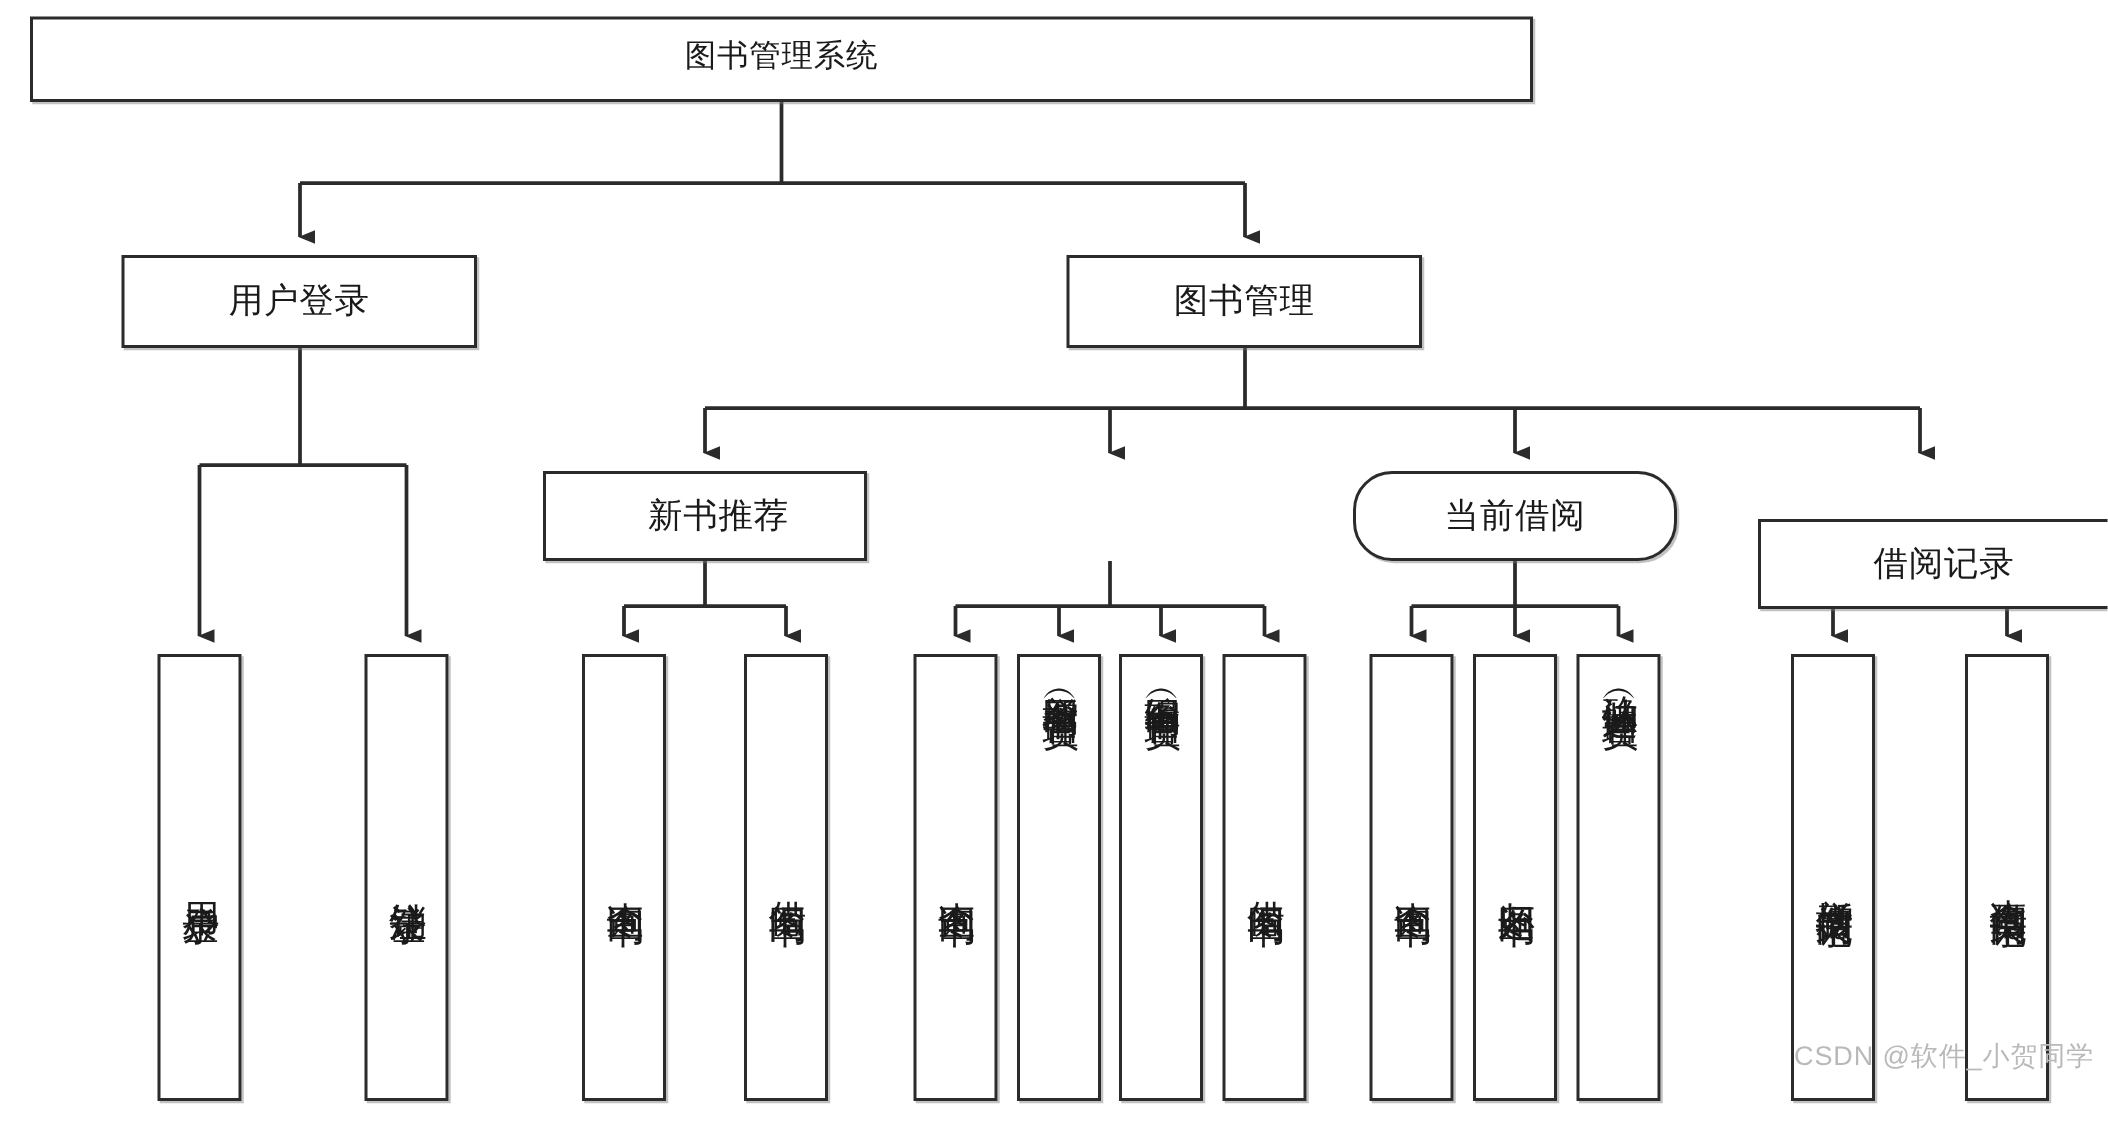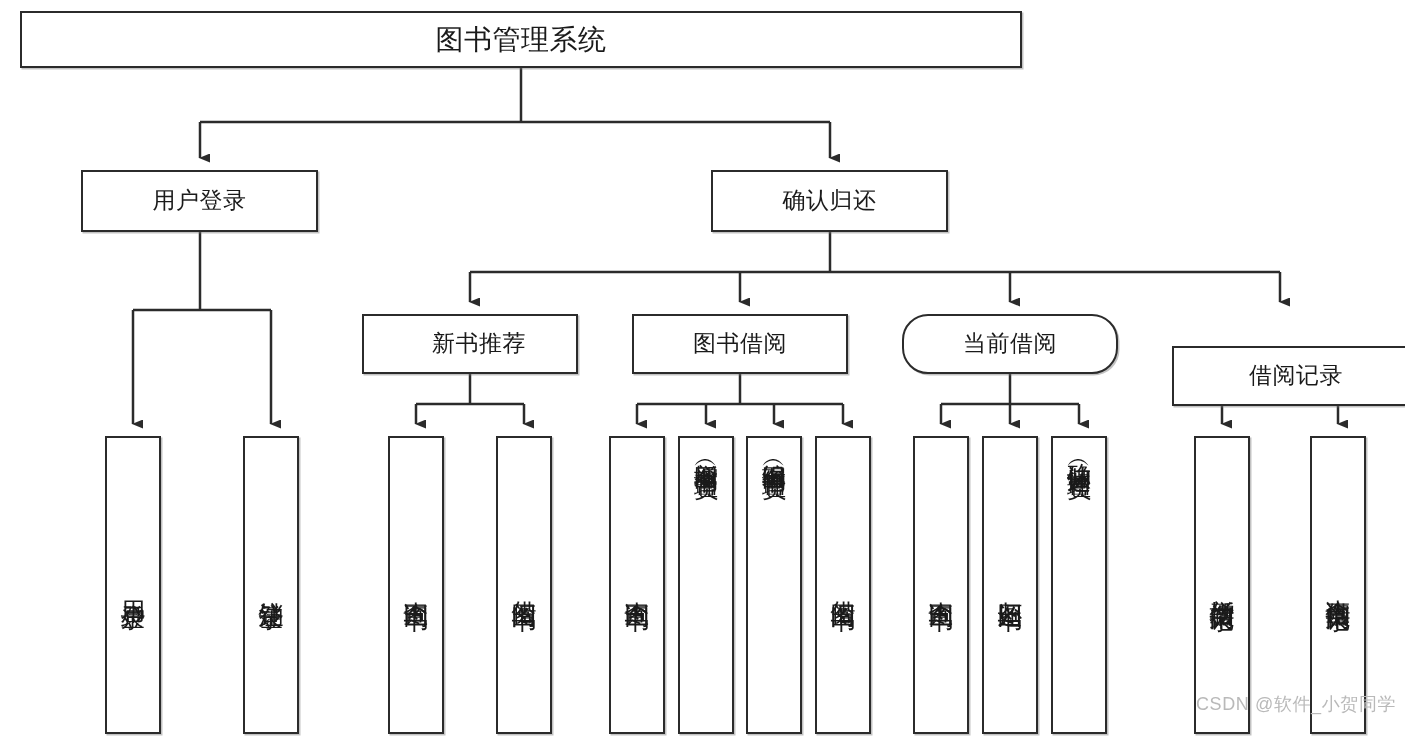--- a/index.html
+++ b/index.html
@@ -24,21 +24,21 @@
     color:#1a1a1a;
     box-shadow:1.5px 1.5px 0 rgba(120,120,120,.45);
   }
   .node .lbl{
     display:block;
     text-align:center;
     line-height:1.12;
     letter-spacing:.5px;
   }
   .node.h .lbl{font-size:23px;}
-  .node.root .lbl{font-size:28px;}
+  .node.root .lbl{font-size:21px;font-family:Liberation Mono, monospace;}
   .node.v{
     align-items:flex-start;
     padding-top:6px;
   }
   .node.v .lbl{
     writing-mode:vertical-rl;
     text-orientation:upright;
     font-size:25px;
     letter-spacing:2px;
     line-height:1.0;
@@ -113,28 +113,25 @@
   </svg>
 
   <div class="node root h" style="left:20px;top:11px;width:1002px;height:57px;">
     <span class="lbl">图书管理系统</span>
   </div>
 
   <div class="node h" style="left:81px;top:170px;width:237px;height:62px;">
     <span class="lbl">用户登录</span>
   </div>
   <div class="node h" style="left:711px;top:170px;width:237px;height:62px;">
-    <span class="lbl">确认归还</span>
+    <span class="lbl">图书管理</span>
   </div>
 
   <div class="node h" style="left:362px;top:314px;width:216px;height:60px;padding-left:18px;">
     <span class="lbl">新书推荐</span>
-  </div>
-  <div class="node h" style="left:632px;top:314px;width:216px;height:60px;">
-    <span class="lbl">图书借阅</span>
   </div>
   <div class="node h" style="left:902px;top:314px;width:216px;height:60px;border-radius:26px;">
     <span class="lbl">当前借阅</span>
   </div>
   <div class="node h" style="left:1172px;top:314px;width:248px;height:60px;margin-top:32px;">
     <span class="lbl">借阅记录</span>
   </div>
 
   <div class="node v center" style="left:105px;top:436px;width:56px;height:298px;">
     <span class="lbl">用户登录</span>

